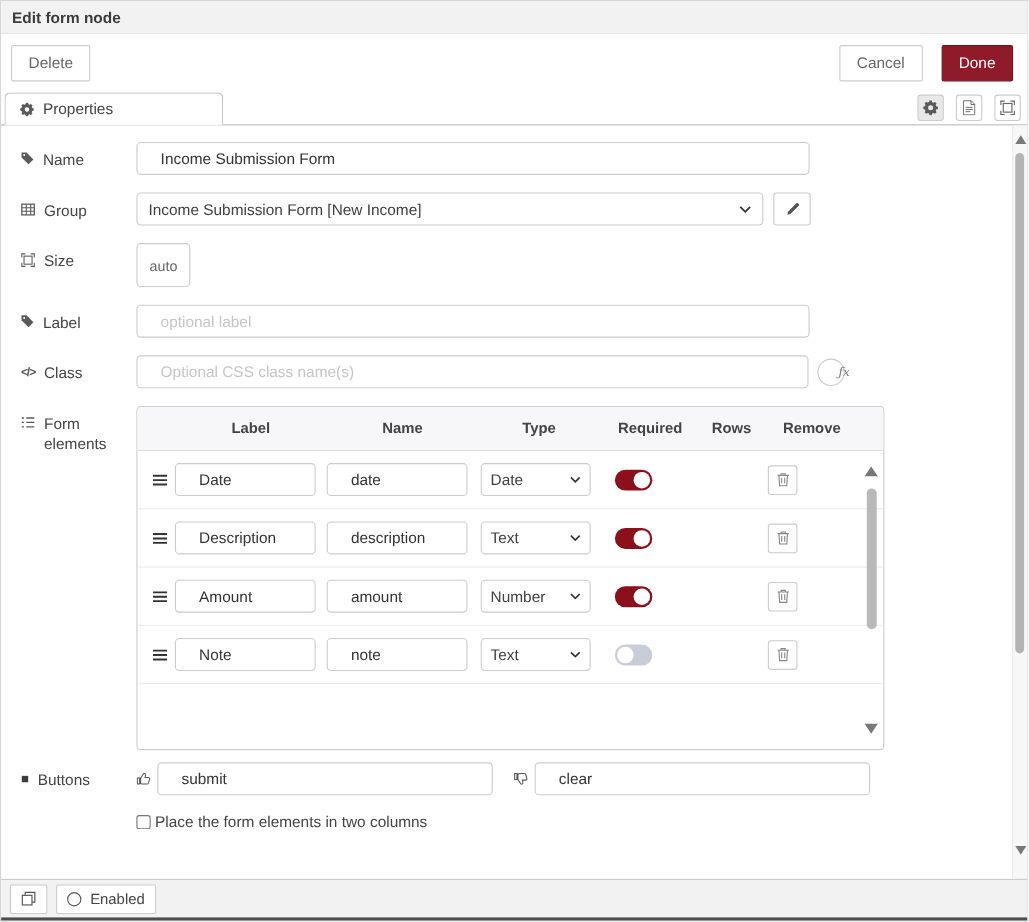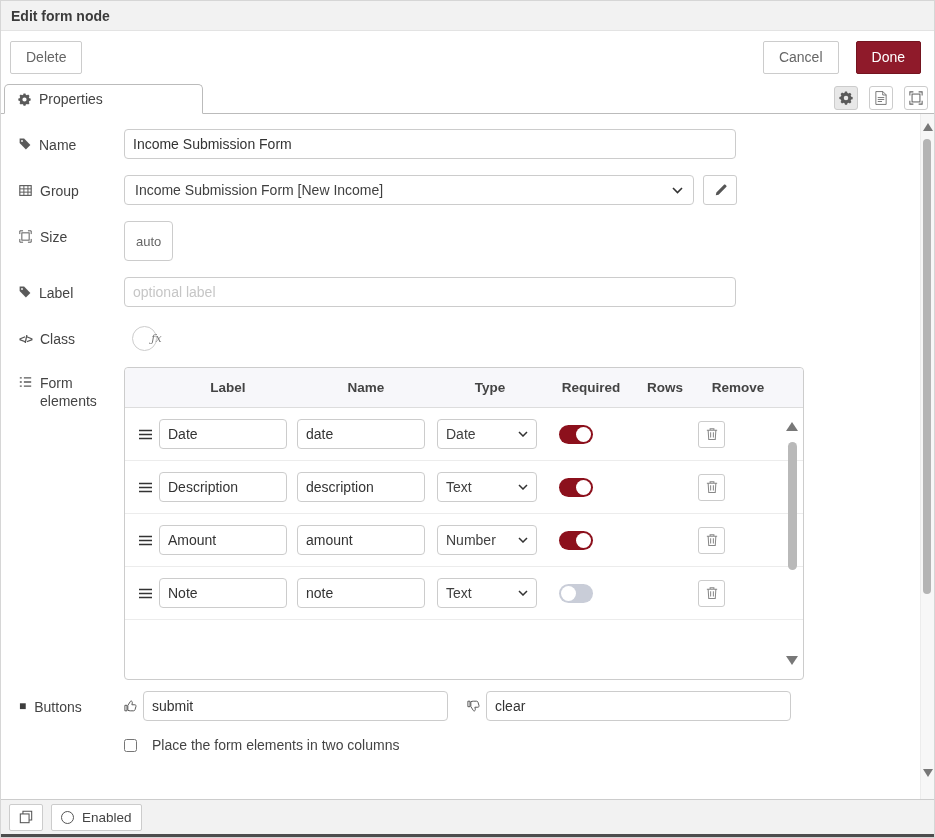--- a/index.html
+++ b/index.html
@@ -17,21 +17,21 @@
 .toolbar-right{display:flex;gap:17px;}
 .tabbar{height:31px;border-bottom:1px solid #bbb;position:relative;display:flex;align-items:flex-end;padding-left:3px;background:#fff;}
 .tab{width:199px;height:30px;background:#fff;border:1px solid #bbb;border-bottom:1px solid #fff;border-radius:5px 5px 0 0;margin-bottom:-1px;display:flex;align-items:center;gap:8px;padding:0 13px;color:#444;}
 .tab-icons{position:absolute;right:6px;top:3px;display:flex;gap:11px;}
 .icon-btn{width:24px;height:24px;display:flex;align-items:center;justify-content:center;border:1px solid #ccc;border-radius:3px;background:#fff;}
 .icon-btn.active{background:#e8e8e8;}
 .content{position:absolute;left:0;top:113px;right:14px;bottom:38px;padding:15px 0 0 18px;overflow:hidden;}
 .form-row{display:flex;align-items:flex-start;margin-bottom:16px;}
 .row-label{flex:none;width:105px;display:flex;align-items:flex-start;gap:8px;padding-top:7px;color:#444;line-height:1.3;}
 .row-label .icon{flex:none;padding-top:2px;display:inline-flex;}
-.ti{height:30px;border:1px solid #ccc;border-radius:4px;padding:0 8px;font-size:14px;font-family:inherit;color:#333;background:#fff;}
+.ti{height:30px;border:1px solid #ccc;border-radius:4px;padding:0 21px;font-size:14px;font-family:inherit;color:#333;background:#fff;}
 .ti::placeholder{color:#c6c6c6;}
 .w-full{width:612px;}
 .select{display:flex;align-items:center;justify-content:space-between;gap:8px;height:30px;border:1px solid #ccc;border-radius:4px;padding:0 10px;background:#fff;cursor:pointer;color:#404040;}
 .group-select{width:570px;}
 .sq-btn{width:34px;height:30px;margin-left:9px;border:1px solid #ccc;border-radius:3px;background:#fff;display:inline-flex;align-items:center;justify-content:center;}
 .size-btn{height:40px;padding:0 11px;border:1px solid #ccc;border-radius:4px;background:#fff;color:#666;font-size:13px;}
 .fx-btn{width:25px;height:25px;margin-left:8px;margin-top:3px;border:1px solid #ccc;border-radius:50%;background:#fff;display:inline-flex;align-items:center;justify-content:center;}
 .fx{font-family:"DejaVu Serif",serif;font-style:italic;font-size:11px;color:#777;margin-left:24px;}
 .code-glyph{font-size:11px;font-weight:bold;letter-spacing:-1px;color:#555;padding-top:3px;}
 .buttons-glyph{font-size:12px;line-height:1;color:#3d3d3d;padding-top:3px;}
@@ -58,21 +58,21 @@
 .arr-down{border-top:9px solid #787878;}
 .inner-scroll .arr-up{position:absolute;top:6px;left:1px;}
 .inner-scroll .arr-down{position:absolute;bottom:6px;left:1px;}
 .i-thumb{position:absolute;top:26px;left:3px;width:9px;height:128px;border-radius:5px;background:#b9b9b9;}
 .add-el-row{margin-left:105px;margin-bottom:17px;}
 .add-el{height:18px;padding:0 7px;border:1px solid #bbb;border-radius:2px;background:#f6f6f6;color:#555;font-size:10.5px;}
 .w-btn{width:305px;}
 .buttons-controls{display:flex;align-items:center;gap:4px;}
 .thumb{display:inline-flex;margin-right:1px;}
 .thumb.down{margin-left:15px;}
-.checkbox-row{margin-left:105px;display:flex;align-items:center;gap:15px;}
+.checkbox-row{margin-left:105px;display:flex;align-items:center;gap:4px;}
 .checkbox-row input{width:13px;height:13px;cursor:pointer;}
 .checkbox-row label{color:#444;cursor:default;}
 .v-scrollbar{position:absolute;top:113px;right:0;bottom:38px;width:14px;background:#f7f7f7;border-left:1px solid #ececec;}
 .v-scrollbar .arr{border-left-width:5px;border-right-width:5px;}
 .v-scrollbar .arr-up{position:absolute;top:9px;left:2px;border-bottom-width:8px;}
 .v-scrollbar .arr-down{position:absolute;bottom:22px;left:2px;border-top-width:8px;}
 .v-thumb{position:absolute;top:25px;left:2px;width:8px;height:455px;border-radius:4px;background:#b4b4b4;}
 .footer{position:absolute;left:0;right:0;bottom:3px;height:35px;background:#f2f2f2;border-top:1px solid #ccc;display:flex;align-items:center;gap:8px;padding:0 8px;}
 .footer-btn{height:27px;border:1px solid #ccc;border-radius:2px;background:#fff;display:inline-flex;align-items:center;gap:8px;padding:0 9px;font-size:13.5px;color:#444;}
 .radio-circle{width:13px;height:13px;border:1.5px solid #555;border-radius:50%;background:#fff;}
@@ -199,20 +199,21 @@
         <span>Label</span>
       </div>
       <input class="ti w-full" type="text" placeholder="optional label" style="">
     </div>
 
     <div class="form-row">
       <div class="row-label">
         <span class="icon code-glyph">&lt;/&gt;</span>
         <span>Class</span>
       </div>
+      <input class="ti" style="width: 611px;" type="text" placeholder="Optional CSS class name(s)">
       <button class="fx-btn">
         <span class="fx">ƒx</span>
       </button>
     </div>
 
     <div class="form-row elements-row">
       <div class="row-label">
         <span class="icon">
           <svg viewBox="0 0 16 14" width="13" height="12" stroke="#5a5a5a" stroke-width="1.6">
               <path d="M1 2h2.4M1 7h2.4M1 12h2.4M6 2h9M6 7h9M6 12h9"></path>

